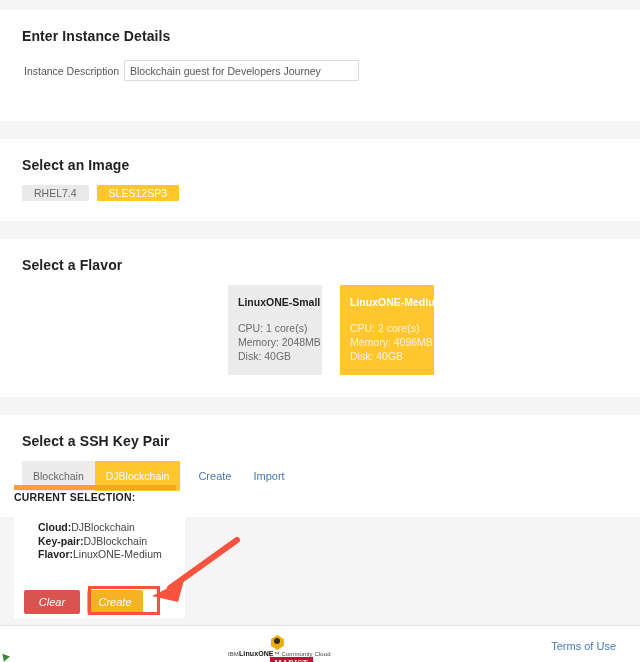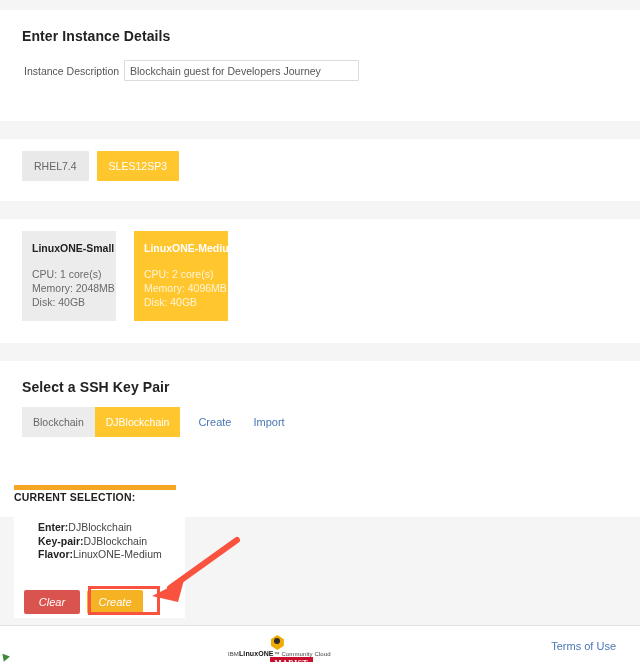--- a/index.html
+++ b/index.html
@@ -54,30 +54,30 @@
   }
 
   
   .choice-row { padding:12px 0 20px 22px; display:flex; gap:8px; }
   .choice {
     border:none;
     background:#e9e9e9;
     color:#666;
     font-family:"Liberation Sans", sans-serif;
     font-size:10.5px;
-    padding:9px 12px;
+    padding:2px 12px;
     min-width:62px;
     text-align:center;
     cursor:pointer;
     border-radius:1px;
   }
   .choice.selected { background:#ffc62e; color:#ffffff; }
 
   
-  .flavor-row { padding:12px 0 22px 22px; display:flex; gap:18px; }
+  .flavor-row { padding:12px 0 22px 22px; display:flex; gap:18px;justify-content:center; }
   .flavor-card {
     width:94px;
     background:#ececec;
     padding:11px 10px 12px 10px;
     cursor:pointer;
   }
   .flavor-card.selected { background:#ffc62e; }
   .flavor-name {
     font-weight:bold;
     font-size:10.5px;
@@ -264,29 +264,31 @@
         <div class="form-label">Instance Description</div>
         <input class="form-input" type="text" value="Blockchain guest for Developers Journey" style="">
       </div>
 
     </div>
   </div>
 
   <div class="band sep-band"></div>
 
   <div class="section">
+    <div class="section-title">Select an Image</div>
     <div class="choice-row">
       <button class="choice">RHEL7.4</button>
       <button class="choice selected">SLES12SP3</button>
     </div>
   </div>
 
   <div class="band sep-band"></div>
 
   <div class="section">
+    <div class="section-title">Select a Flavor</div>
     <div class="flavor-row">
 
       <div class="flavor-card">
         <div class="flavor-name">LinuxONE-Small</div>
         <div class="flavor-spec">CPU: 1 core(s)</div>
         <div class="flavor-spec">Memory: 2048MB</div>
         <div class="flavor-spec">Disk: 40GB</div>
       </div>
 
       <div class="flavor-card selected">
@@ -313,21 +315,21 @@
     </div>
   </div>
 
   <div class="bottom-grey"></div>
 
   <div class="selection-bar"></div>
   <div class="selection-title">CURRENT SELECTION:</div>
 
   <div class="selection-panel">
     <div class="selection-list">
-      <div class="sel-item"><span class="sel-key">Enter:</span><span>DJBlockchain</span></div>
+      <div class="sel-item"><span class="sel-key">Cloud:</span><span>DJBlockchain</span></div>
       <div class="sel-item"><span class="sel-key">Key-pair:</span><span>DJBlockchain</span></div>
       <div class="sel-item"><span class="sel-key">Flavor:</span><span>LinuxONE-Medium</span></div>
     </div>
   </div>
 
   <div class="selection-actions">
     <button class="btn btn-clear">Clear</button>
     <button class="btn btn-create">Create</button>
   </div>
 

